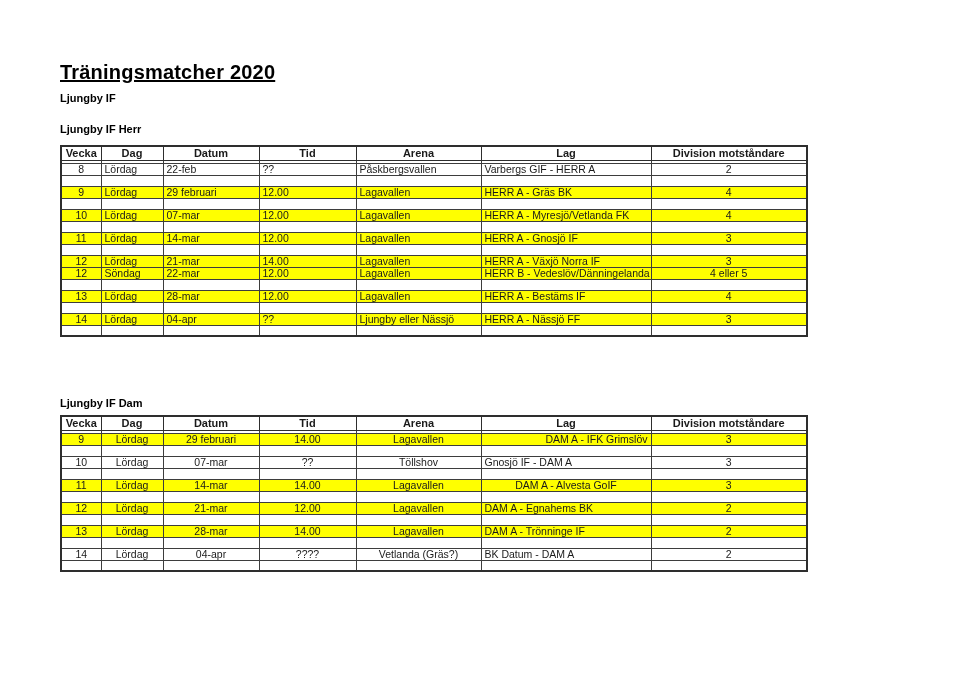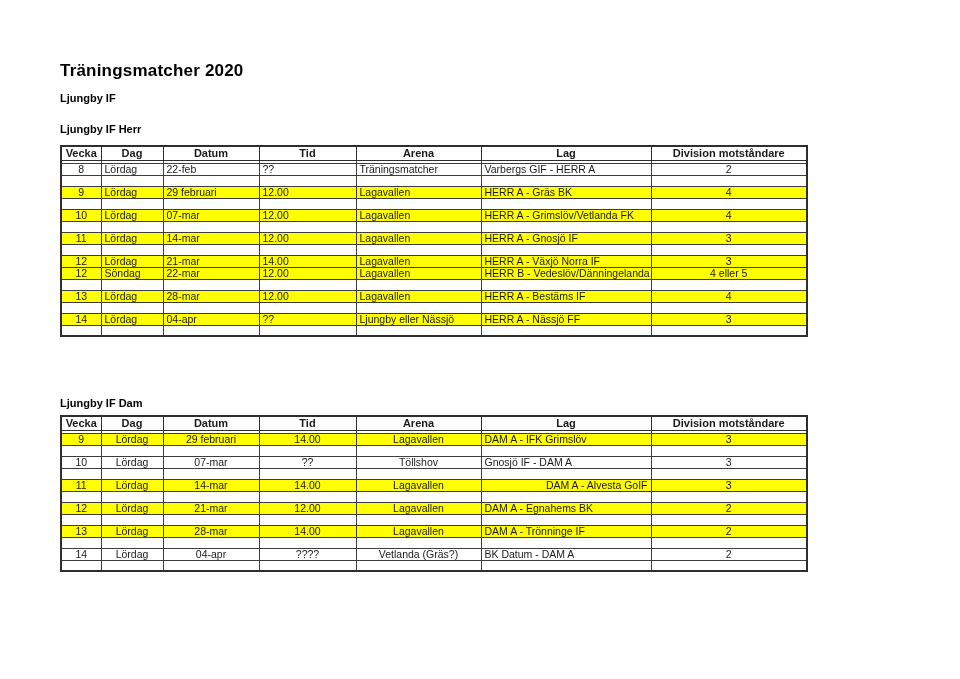--- a/index.html
+++ b/index.html
@@ -6,22 +6,23 @@
   html, body { background: #ffffff; }
   body {
     width: 960px; height: 679px;
     position: relative;
     font-family: "Liberation Sans", "DejaVu Sans", sans-serif;
     color: #1a1a1a;
     overflow: hidden;
   }
   .page-title {
     position: absolute; left: 60px; top: 61px;
-    font-size: 17px; font-weight: bold; color: #000;
+    font-size: 20px; font-weight: bold; color: #000;
     letter-spacing: 0.2px;
+    text-decoration: underline;
   }
   .page-subtitle {
     position: absolute; left: 60px; top: 92px;
     font-size: 11px; font-weight: bold; color: #000;
   }
   .section-label {
     position: absolute; left: 60px;
     font-size: 11px; font-weight: bold; color: #000;
   }
   #label-herr { top: 123px; }
@@ -99,21 +100,21 @@
         <td style="text-align: left;"></td>
         <td style="text-align: left;"></td>
         <td style="text-align: left;"></td>
         <td style="text-align: center;"></td>
       </tr>
       <tr>
         <td style="text-align: center;">8</td>
         <td style="text-align: left;">Lördag</td>
         <td style="text-align: left;">22-feb</td>
         <td style="text-align: left;">??</td>
-        <td style="text-align: left;">Träningsmatcher</td>
+        <td style="text-align: left;">Påskbergsvallen</td>
         <td style="text-align: left;">Varbergs GIF - HERR A</td>
         <td style="text-align: center;">2</td>
       </tr>
       <tr>
         <td style="text-align: center;"></td>
         <td style="text-align: left;"></td>
         <td style="text-align: left;"></td>
         <td style="text-align: left;"></td>
         <td style="text-align: left;"></td>
         <td style="text-align: left;"></td>
@@ -136,21 +137,21 @@
         <td style="text-align: left;"></td>
         <td style="text-align: left;"></td>
         <td style="text-align: center;"></td>
       </tr>
       <tr class="hl">
         <td style="text-align: center;">10</td>
         <td style="text-align: left;">Lördag</td>
         <td style="text-align: left;">07-mar</td>
         <td style="text-align: left;">12.00</td>
         <td style="text-align: left;">Lagavallen</td>
-        <td style="text-align: left;">HERR A - Grimslöv/Vetlanda FK</td>
+        <td style="text-align: left;">HERR A - Myresjö/Vetlanda FK</td>
         <td style="text-align: center;">4</td>
       </tr>
       <tr>
         <td style="text-align: center;"></td>
         <td style="text-align: left;"></td>
         <td style="text-align: left;"></td>
         <td style="text-align: left;"></td>
         <td style="text-align: left;"></td>
         <td style="text-align: left;"></td>
         <td style="text-align: center;"></td>
@@ -270,21 +271,21 @@
         <td style="text-align: center;"></td>
         <td style="text-align: left;"></td>
         <td style="text-align: center;"></td>
       </tr>
       <tr class="hl">
         <td style="text-align: center;">9</td>
         <td style="text-align: center;">Lördag</td>
         <td style="text-align: center;">29 februari</td>
         <td style="text-align: center;">14.00</td>
         <td style="text-align: center;">Lagavallen</td>
-        <td style="text-align: left;">DAM A - IFK Grimslöv</td>
+        <td style="text-align: right;">DAM A - IFK Grimslöv</td>
         <td style="text-align: center;">3</td>
       </tr>
       <tr>
         <td style="text-align: center;"></td>
         <td style="text-align: center;"></td>
         <td style="text-align: center;"></td>
         <td style="text-align: center;"></td>
         <td style="text-align: center;"></td>
         <td style="text-align: left;"></td>
         <td style="text-align: center;"></td>
@@ -306,21 +307,21 @@
         <td style="text-align: center;"></td>
         <td style="text-align: left;"></td>
         <td style="text-align: center;"></td>
       </tr>
       <tr class="hl">
         <td style="text-align: center;">11</td>
         <td style="text-align: center;">Lördag</td>
         <td style="text-align: center;">14-mar</td>
         <td style="text-align: center;">14.00</td>
         <td style="text-align: center;">Lagavallen</td>
-        <td style="text-align: right;">DAM A - Alvesta GoIF</td>
+        <td style="text-align: center;">DAM A - Alvesta GoIF</td>
         <td style="text-align: center;">3</td>
       </tr>
       <tr>
         <td style="text-align: center;"></td>
         <td style="text-align: center;"></td>
         <td style="text-align: center;"></td>
         <td style="text-align: center;"></td>
         <td style="text-align: center;"></td>
         <td style="text-align: left;"></td>
         <td style="text-align: center;"></td>

